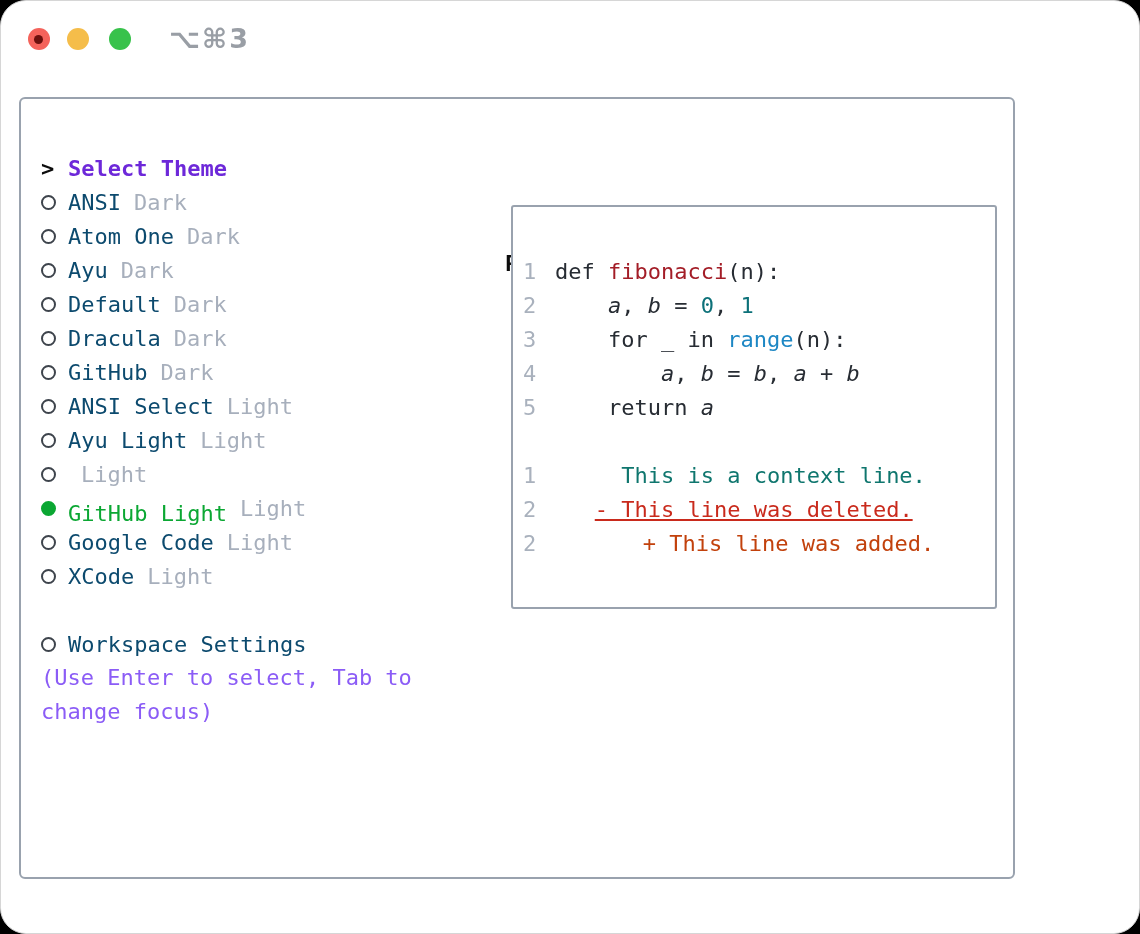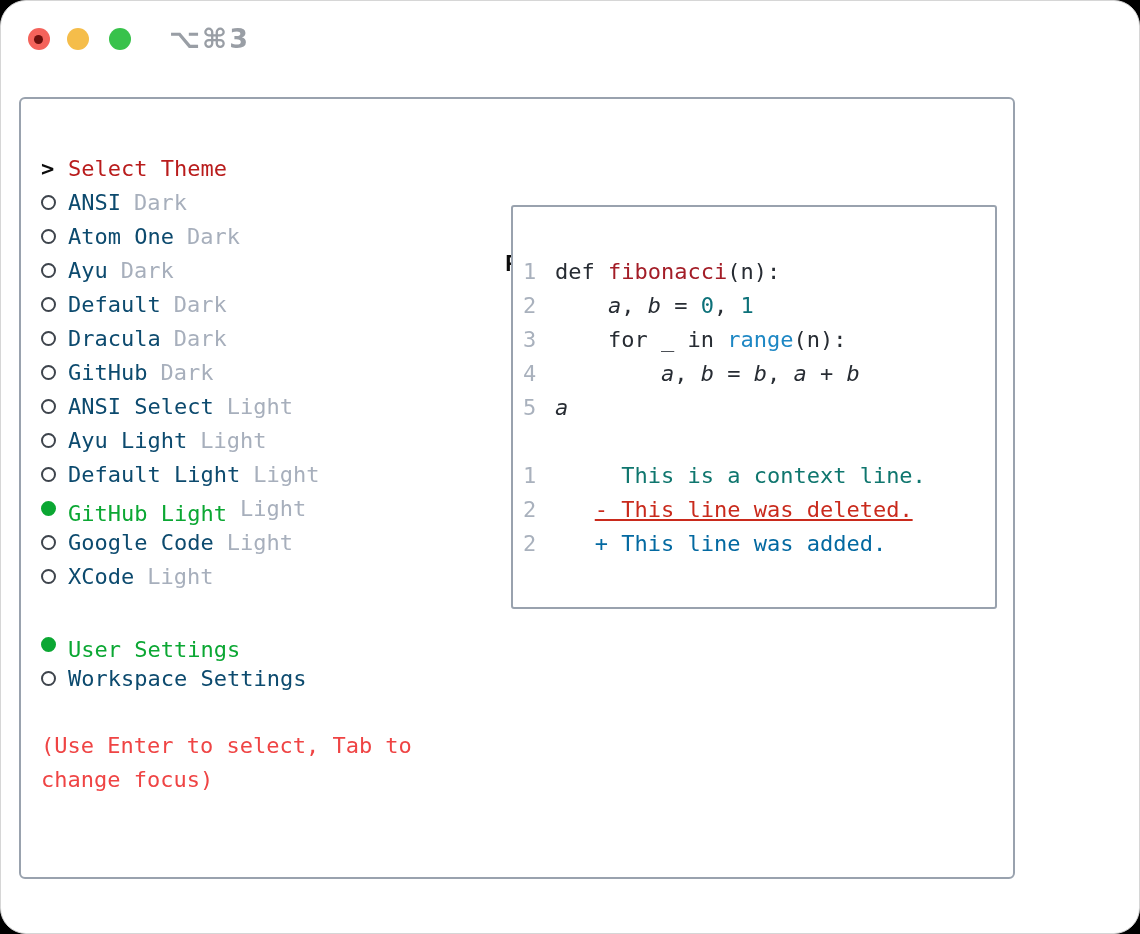--- a/index.html
+++ b/index.html
@@ -47,27 +47,27 @@
   .spacer { height: 34px; }
   .marker-col {
     width: 27px; flex: 0 0 27px; display: flex; align-items: center;
   }
   .chevron { font-weight: bold; color: #0c0c0c; }
   .radio {
     width: 11px; height: 11px; border: 2.5px solid #3e444c; border-radius: 50%;
     box-sizing: content-box;
   }
   .radio.filled { border-color: #0ba733; background: #0ba733; }
-  .hdr { font-weight: normal; color: #b91c1c; }
+  .hdr { font-weight: bold; color: #6d28d9; }
   .subhdr { color: #111418; }
   .item-name { color: #0c4a6e; }
   .row.selected .item-name { color: #0ba733; margin-top: 10px; }
   .item-tag { color: #a7afbc; margin-left: 13px; }
   .hint {
-    margin-top: 34px; width: 450px; line-height: 34px; color: #ef4444;
+    width: 450px; line-height: 34px; color: #8b5cf6;
   }
   
   .preview-title {
     position: absolute; left: 484px; top: 152px;
     font-size: 22px; font-weight: bold; color: #0c0c0c;
   }
   .preview-box {
     position: absolute; left: 490px; top: 106px; width: 486px; height: 404px;
     box-sizing: border-box;
     border: 2px solid #99a2ae; border-radius: 3px; background: #ffffff;
@@ -75,21 +75,21 @@
   }
   .code-row { display: flex; height: 34px; line-height: 34px; font-size: 22px; white-space: pre; }
   .ln { width: 32px; flex: 0 0 32px; color: #a9b1bd; }
   .tk-plain   { color: #272c33; }
   .tk-func    { color: #a31d27; }
   .tk-number  { color: #0d7179; }
   .tk-call    { color: #1d87c4; }
   .tk-var     { color: #272c33; font-style: italic; }
   .tk-context { color: #0f766e; }
   .tk-deleted { color: #c92a1c; text-decoration: underline; }
-  .tk-added   { color: #0369a1; }
+  .tk-added   { color: #c2410c; margin-left: 48px; }
 </style>
 </head>
 <body>
 
 <div class="window">
 
   <div class="titlebar">
     <div class="traffic red">
       <div class="dot"></div>
     </div>
@@ -107,44 +107,43 @@
       </div>
       <div id="theme-list">
           <div class="row"><span class="marker-col"><span class="radio"></span></span><span class="item-name">ANSI</span><span class="item-tag">Dark</span></div>
           <div class="row"><span class="marker-col"><span class="radio"></span></span><span class="item-name">Atom One</span><span class="item-tag">Dark</span></div>
           <div class="row"><span class="marker-col"><span class="radio"></span></span><span class="item-name">Ayu</span><span class="item-tag">Dark</span></div>
           <div class="row"><span class="marker-col"><span class="radio"></span></span><span class="item-name">Default</span><span class="item-tag">Dark</span></div>
           <div class="row"><span class="marker-col"><span class="radio"></span></span><span class="item-name">Dracula</span><span class="item-tag">Dark</span></div>
           <div class="row"><span class="marker-col"><span class="radio"></span></span><span class="item-name">GitHub</span><span class="item-tag">Dark</span></div>
           <div class="row"><span class="marker-col"><span class="radio"></span></span><span class="item-name">ANSI Select</span><span class="item-tag">Light</span></div>
           <div class="row"><span class="marker-col"><span class="radio"></span></span><span class="item-name">Ayu Light</span><span class="item-tag">Light</span></div>
-          <div class="row"><span class="marker-col"><span class="radio"></span></span><span class="item-name">Default Light</span><span class="item-tag">Light</span></div>
+          <div class="row"><span class="marker-col"><span class="radio"></span></span><span class="item-tag">Light</span></div>
           <div class="row selected"><span class="marker-col"><span class="radio filled"></span></span><span class="item-name">GitHub Light</span><span class="item-tag">Light</span></div>
           <div class="row"><span class="marker-col"><span class="radio"></span></span><span class="item-name">Google Code</span><span class="item-tag">Light</span></div>
           <div class="row"><span class="marker-col"><span class="radio"></span></span><span class="item-name">XCode</span><span class="item-tag">Light</span></div>
         </div>
 
       <div class="spacer"></div>
 
       <div id="apply-list">
-          <div class="row selected"><span class="marker-col"><span class="radio filled"></span></span><span class="item-name">User Settings</span></div>
           <div class="row"><span class="marker-col"><span class="radio"></span></span><span class="item-name">Workspace Settings</span></div>
         </div>
 
       <div class="hint">(Use Enter to select, Tab to change focus)</div>
     </div>
 
     <div class="preview-title">Preview</div>
 
     <div class="preview-box" id="code-block">
         <div class="code-row"><span class="ln">1</span><span class="tk-plain">def </span><span class="tk-func">fibonacci</span><span class="tk-plain">(n):</span></div>
         <div class="code-row"><span class="ln">2</span><span class="tk-plain">    </span><span class="tk-var">a</span><span class="tk-plain">, </span><span class="tk-var">b</span><span class="tk-plain"> = </span><span class="tk-number">0</span><span class="tk-plain">, </span><span class="tk-number">1</span></div>
         <div class="code-row"><span class="ln">3</span><span class="tk-plain">    for _ in </span><span class="tk-call">range</span><span class="tk-plain">(n):</span></div>
         <div class="code-row"><span class="ln">4</span><span class="tk-plain">        </span><span class="tk-var">a</span><span class="tk-plain">, </span><span class="tk-var">b</span><span class="tk-plain"> = </span><span class="tk-var">b</span><span class="tk-plain">, </span><span class="tk-var">a</span><span class="tk-plain"> + </span><span class="tk-var">b</span></div>
-        <div class="code-row"><span class="ln">5</span><span class="tk-var">a</span></div>
+        <div class="code-row"><span class="ln">5</span><span class="tk-plain">    return </span><span class="tk-var">a</span></div>
         <div class="code-row"><span class="ln"></span></div>
         <div class="code-row"><span class="ln">1</span><span class="tk-context">     This is a context line.</span></div>
         <div class="code-row"><span class="ln">2</span><span class="tk-plain">   </span><span class="tk-deleted">- This line was deleted.</span></div>
         <div class="code-row"><span class="ln">2</span><span class="tk-plain">   </span><span class="tk-added">+ This line was added.</span></div>
       </div>
 
   </div>
 </div>
 
 </body></html>

